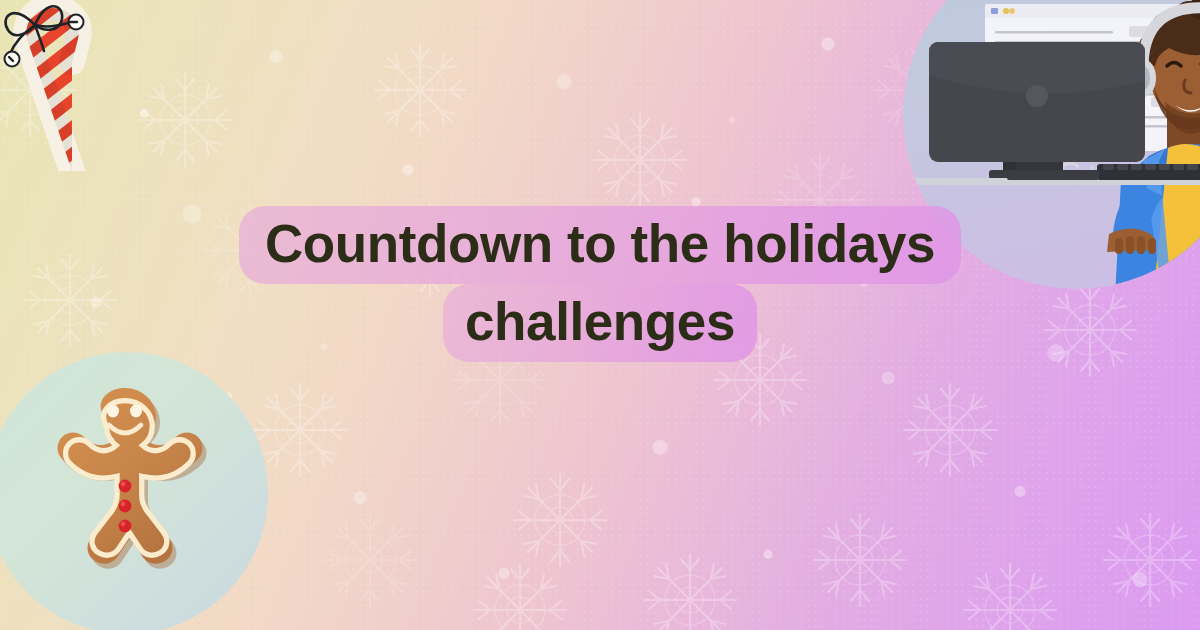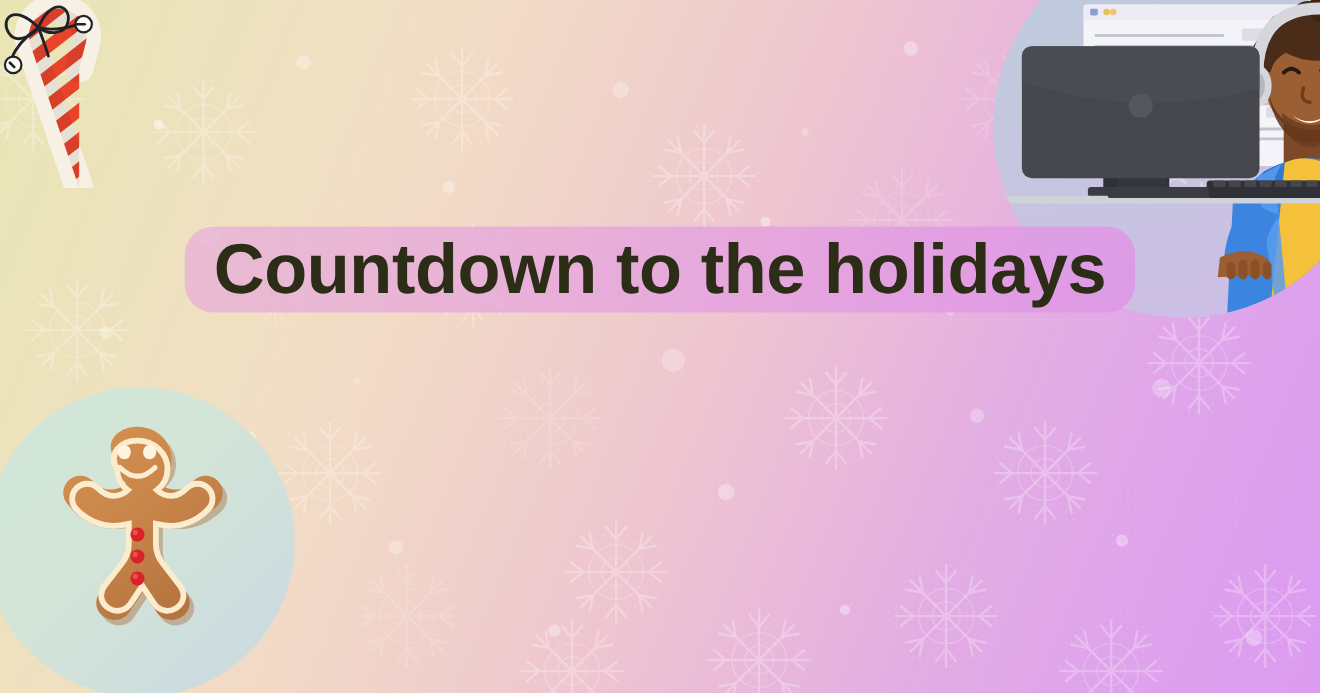--- a/index.html
+++ b/index.html
@@ -77,21 +77,21 @@
   #mintCircle {
     position:absolute; left:-14px; top:352px;
     width:282px; height:282px; border-radius:50%;
     background:linear-gradient(135deg,#cfe6da 0%,#d3e5d6 40%,#cfdfdd 70%,#c9d7e0 100%);
   }
 
   
   #headline {
     position:absolute; left:0; top:206px; width:1200px;
     text-align:center;
-    font-size:64px; line-height:68px;
+    font-size:53px; line-height:68px;
     font-weight:bold; letter-spacing:-.4px;
     color:#2c2d17;
   }
   #headline .ln { display:block; }
   #headline .ln > span {
     display:inline-block;
     padding:4px 22px 6px;
     border-radius:26px;
     background:linear-gradient(100deg,
       rgba(232,178,214,.80) 0%,
@@ -390,15 +390,16 @@
       <path d="M33,29 C37,40 40,48 42,55"></path>
     </g>
     <circle cx="74" cy="26" r="7.5" fill="#fdfbf4" stroke="#1f2328" stroke-width="2"></circle>
     <path d="M68,26 h7" stroke="#1f2328" stroke-width="2.4" stroke-linecap="round"></path>
     <circle cx="10" cy="63" r="7.5" fill="#fdfbf4" stroke="#1f2328" stroke-width="2"></circle>
     <path d="M7,61 l4,4" stroke="#1f2328" stroke-width="2.4" stroke-linecap="round"></path>
   </svg>
 
   <div id="headline">
     <span class="ln l1"><span>Countdown to the holidays</span></span>
+    <span class="ln l3"><span>challenges</span></span>
   </div>
 
 </div>
 
 </body></html>

